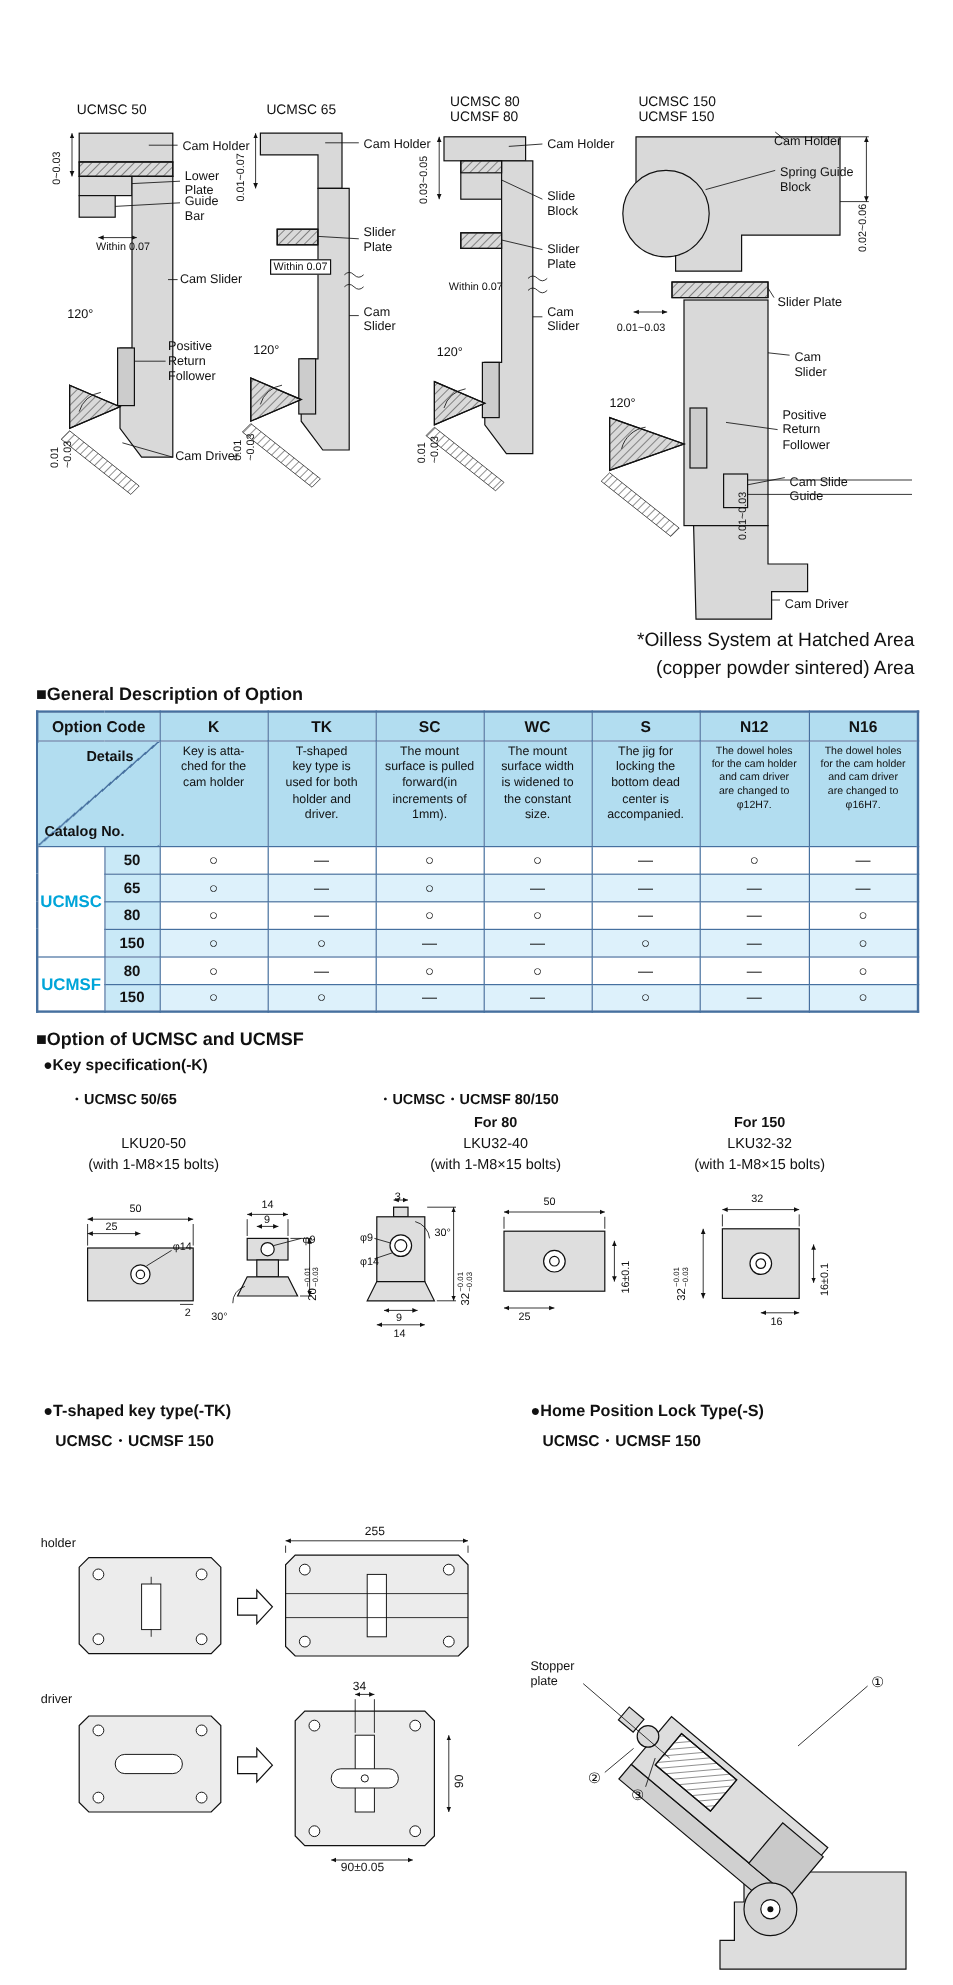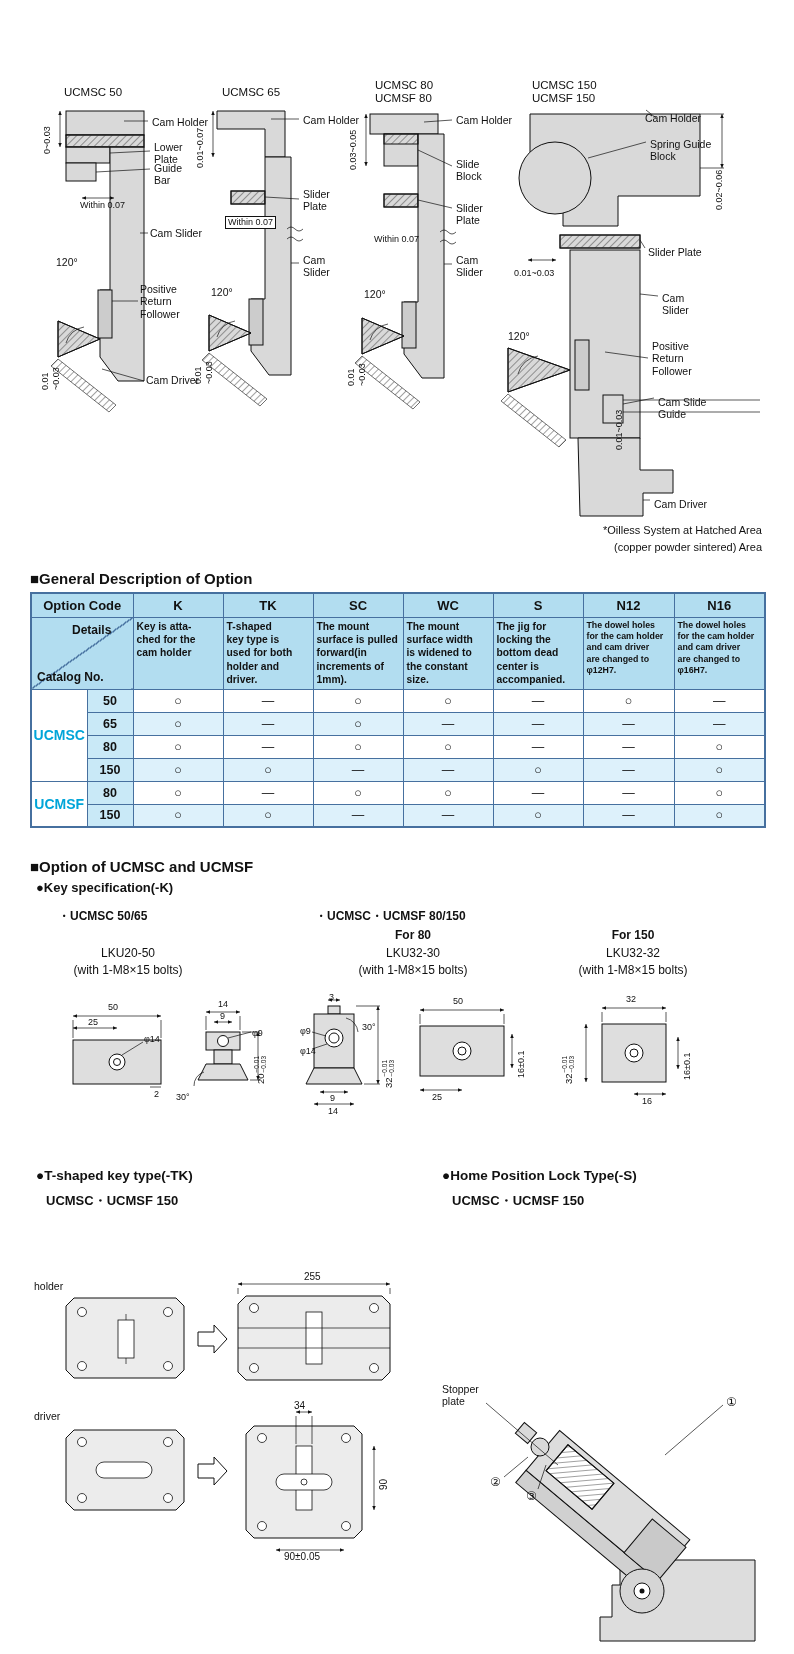--- a/index.html
+++ b/index.html
@@ -15,29 +15,29 @@
 .center{text-align:center}
 .pre{white-space:pre-line}
 .dtitle{position:absolute;font-size:11.5px;white-space:pre-line}
 .dlabel{position:absolute;font-size:10.5px;line-height:1.18;white-space:pre-line}
 .sm{font-size:9px}
 .boxed{border:1px solid #111;padding:0 2px;background:#fff}
 .rot{transform:rotate(-90deg);transform-origin:0 0}
 .rot-dim{position:absolute;display:flex;align-items:center;gap:1px;transform:rotate(-90deg);
   transform-origin:0 0;font-size:9.5px;white-space:nowrap}
 .tolsm{font-size:6.5px;line-height:1.05;white-space:pre-line}
-.note{position:absolute;font-size:11px;text-align:right;line-height:1.5}
+.note{position:absolute;font-size:16px;text-align:right;line-height:1.5}
 .fig{position:absolute;left:0;overflow:visible}
 .diagram{position:absolute}
 
 #opt-table{border-collapse:collapse;table-layout:fixed;width:734px;border:2px solid #46709f}
 #opt-table td,#opt-table th{border:1px solid #46709f;overflow:hidden}
 #opt-table .hdr{background:#b2ddf0;font-size:13px;font-weight:bold;height:24px;text-align:center}
-#opt-table .desc{background:#b2ddf0;font-size:10.3px;font-weight:bold;text-align:left;
-  vertical-align:top;padding:2px 3px;line-height:1.3;white-space:pre-line;height:72px}
+#opt-table .desc{background:#b2ddf0;font-size:10.3px;font-weight:normal;text-align:center;
+  vertical-align:top;padding:2px 3px;line-height:1.3;white-space:pre-line;height:88px}
 #opt-table .desc-sm{font-size:8.8px}
 #opt-table .diag{background:#b2ddf0;position:relative;
   background-image:linear-gradient(to bottom right,transparent calc(50% - 0.7px),
    #46709f calc(50% - 0.7px),#46709f calc(50% + 0.7px),transparent calc(50% + 0.7px))}
 #opt-table .diag .top{position:absolute;top:5px;left:40px;font-size:12px;font-weight:bold}
 #opt-table .diag .bot{position:absolute;bottom:5px;left:5px;font-size:12px;font-weight:bold}
 #opt-table .gname{background:#fff;color:#00a5d9;font-size:14px;font-weight:bold;text-align:center}
 #opt-table .size{background:#c9e9f7;font-size:12.5px;font-weight:bold;text-align:center;height:23px}
 #opt-table .mark{font-size:12.5px;text-align:center;background:#fff}
 #opt-table tr.alt .mark{background:#ddf1fb}
@@ -367,21 +367,21 @@
   </table>
 
   <div class="abs h2" style="left:30px;top:858px">■Option of UCMSC and UCMSF</div>
   <div class="abs h3" style="left:36px;top:880px">●Key specification(-K)</div>
   <div class="abs b12" style="left:58px;top:908px">・UCMSC 50/65</div>
   <div class="abs b12" style="left:315px;top:908px">・UCMSC・UCMSF 80/150</div>
   <div class="abs b12 center" style="left:353px;top:928px;width:120px">For 80</div>
   <div class="abs b12 center" style="left:573px;top:928px;width:120px">For 150</div>
   <div class="abs t12 center" style="left:68px;top:946px;width:120px">LKU20-50</div>
   <div class="abs t12 center" style="left:45px;top:963px;width:166px">(with 1-M8×15 bolts)</div>
-  <div class="abs t12 center" style="left:353px;top:946px;width:120px">LKU32-30</div>
+  <div class="abs t12 center" style="left:353px;top:946px;width:120px">LKU32-40</div>
   <div class="abs t12 center" style="left:330px;top:963px;width:166px">(with 1-M8×15 bolts)</div>
   <div class="abs t12 center" style="left:573px;top:946px;width:120px">LKU32-32</div>
   <div class="abs t12 center" style="left:550px;top:963px;width:166px">(with 1-M8×15 bolts)</div>
 
   <div class="diagram" style="left:58px;top:992px;width:250px;height:145px">
     <svg class="fig" style="top:0" width="250" height="145" viewBox="0 0 250 145">
       <g stroke="#111" stroke-width="1" fill="#dedede">
         <rect x="15" y="48" width="88" height="44"></rect>
         <rect x="148" y="40" width="34" height="18"></rect>
         <rect x="156" y="58" width="18" height="14"></rect>

